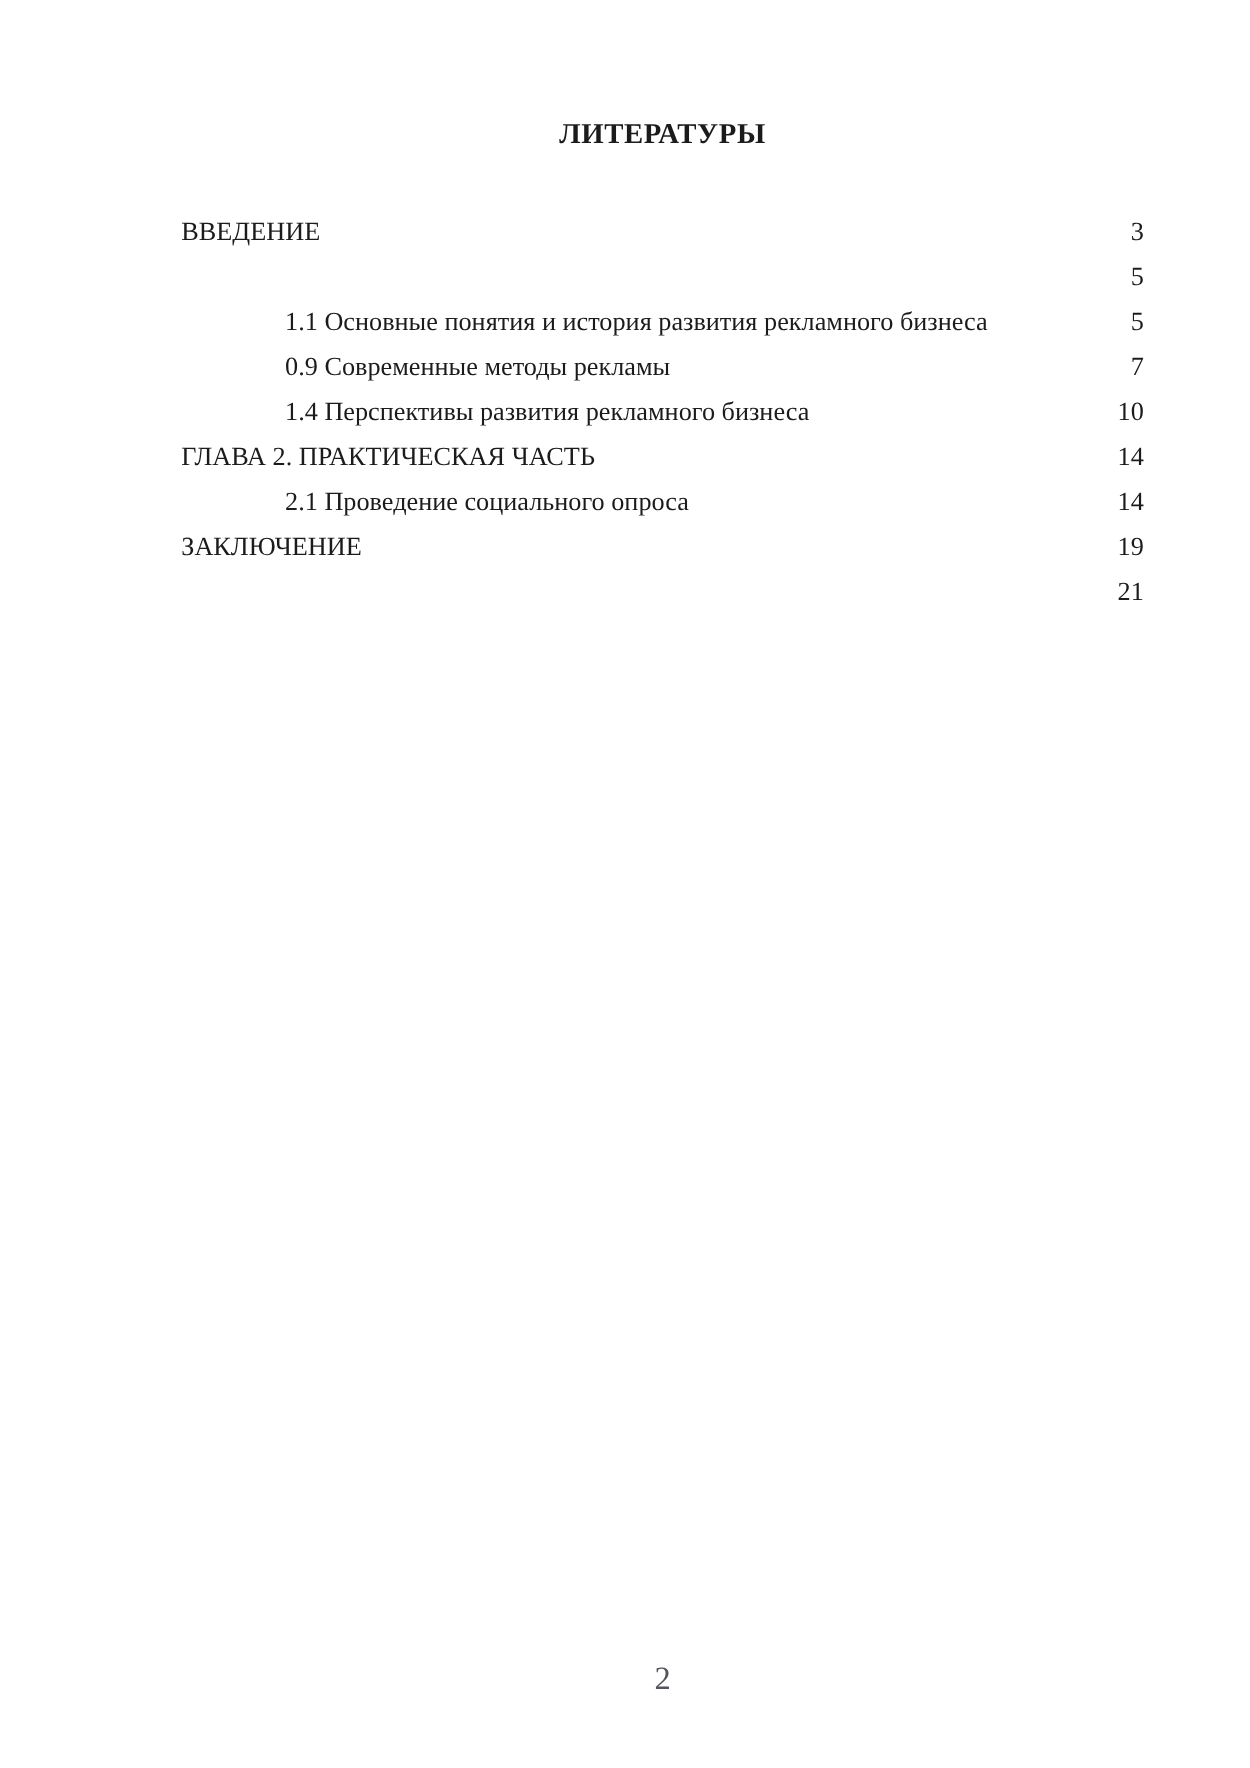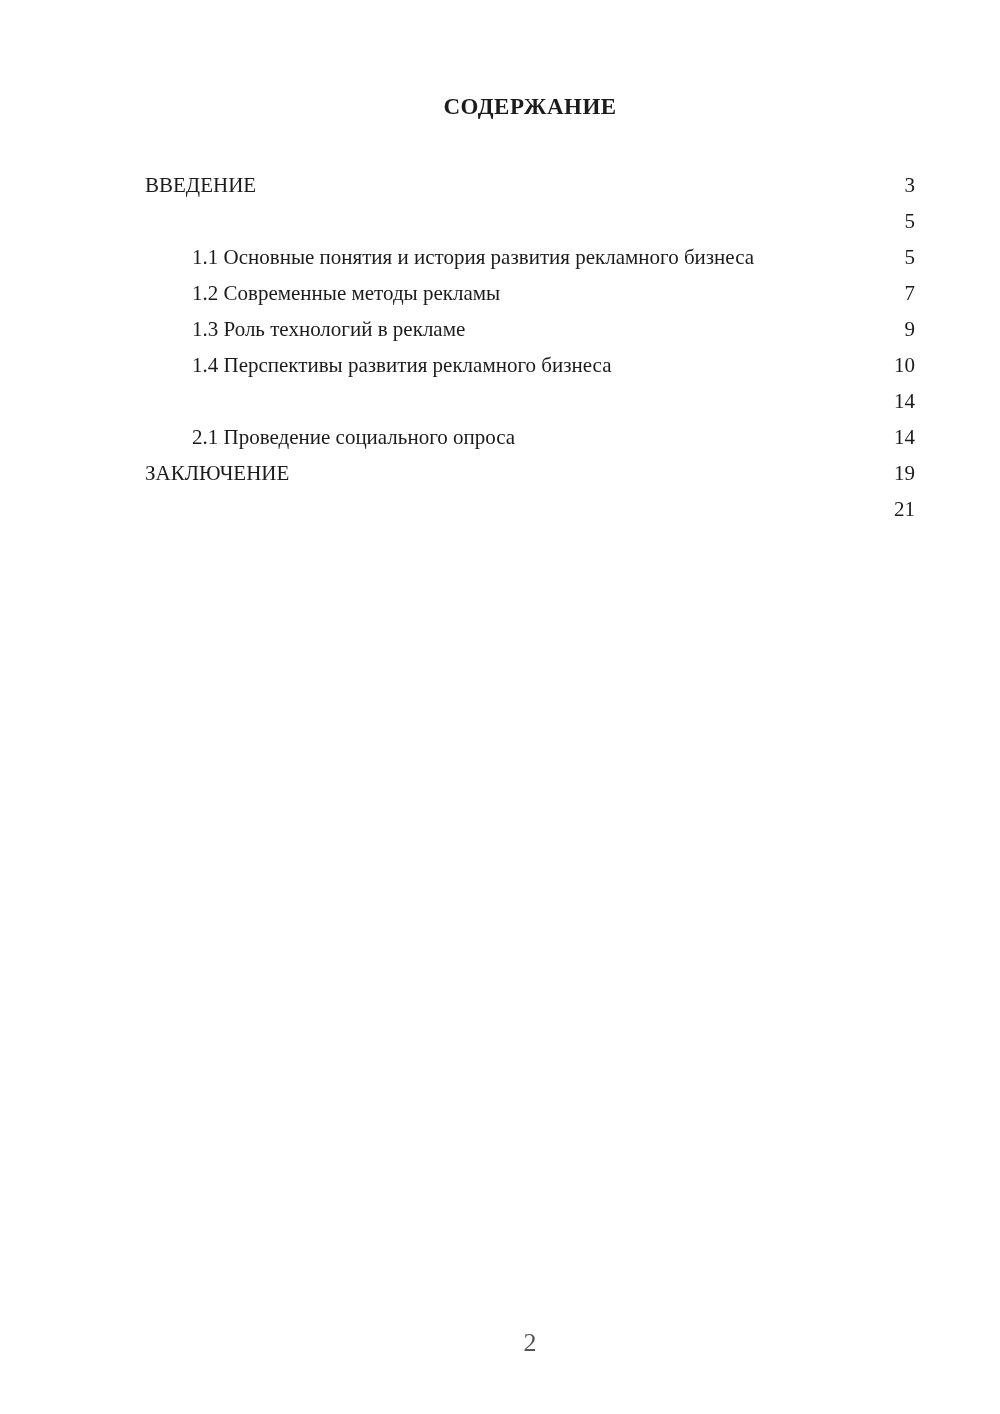--- a/index.html
+++ b/index.html
@@ -39,20 +39,21 @@
     line-height: 36px;
   }
   .toc-label {
     max-width: 640px;
   }
   .toc-row.level-1 {
     padding-left: 47px;
   }
   .toc-row.level-1 .toc-label {
     max-width: 580px;
+    margin-left: 36px;
   }
   .toc-page {
     margin-left: auto;
     text-align: right;
     white-space: nowrap;
   }
   .footer-page-number {
     position: absolute;
     left: 145px;
     width: 770px;
@@ -60,52 +61,49 @@
     text-align: center;
     font-size: 26px;
     color: #54545c;
   }
 </style>
 </head>
 <body>
 
 <div class="page" style="color: rgb(27, 27, 27); background: rgb(255, 255, 255);">
   <div class="content">
-    <h1 class="doc-title">СОДЕРЖАНИЕ</h1>
+    <h1 class="doc-title">ЛИТЕРАТУРЫ</h1>
     <div class="toc">
   <div class="toc-row">
     <span class="toc-label">ВВЕДЕНИЕ</span>
     <span class="toc-page">3</span>
   </div>
 
   <div class="toc-row">
     <span class="toc-page">5</span>
   </div>
 
   <div class="toc-row level-1">
     <span class="toc-label">1.1 Основные понятия и история развития рекламного бизнеса</span>
     <span class="toc-page">5</span>
   </div>
 
   <div class="toc-row level-1">
-    <span class="toc-label">1.2 Современные методы рекламы</span>
+    <span class="toc-label">0.9 Современные методы рекламы</span>
     <span class="toc-page">7</span>
   </div>
 
-  <div class="toc-row level-1">
-    <span class="toc-label">1.3 Роль технологий в рекламе</span>
-    <span class="toc-page">9</span>
-  </div>
 
   <div class="toc-row level-1">
     <span class="toc-label">1.4 Перспективы развития рекламного бизнеса</span>
     <span class="toc-page">10</span>
   </div>
 
   <div class="toc-row">
+    <span class="toc-label">ГЛАВА 2. ПРАКТИЧЕСКАЯ ЧАСТЬ</span>
     <span class="toc-page">14</span>
   </div>
 
   <div class="toc-row level-1">
     <span class="toc-label">2.1 Проведение социального опроса</span>
     <span class="toc-page">14</span>
   </div>
 
 
   <div class="toc-row">

